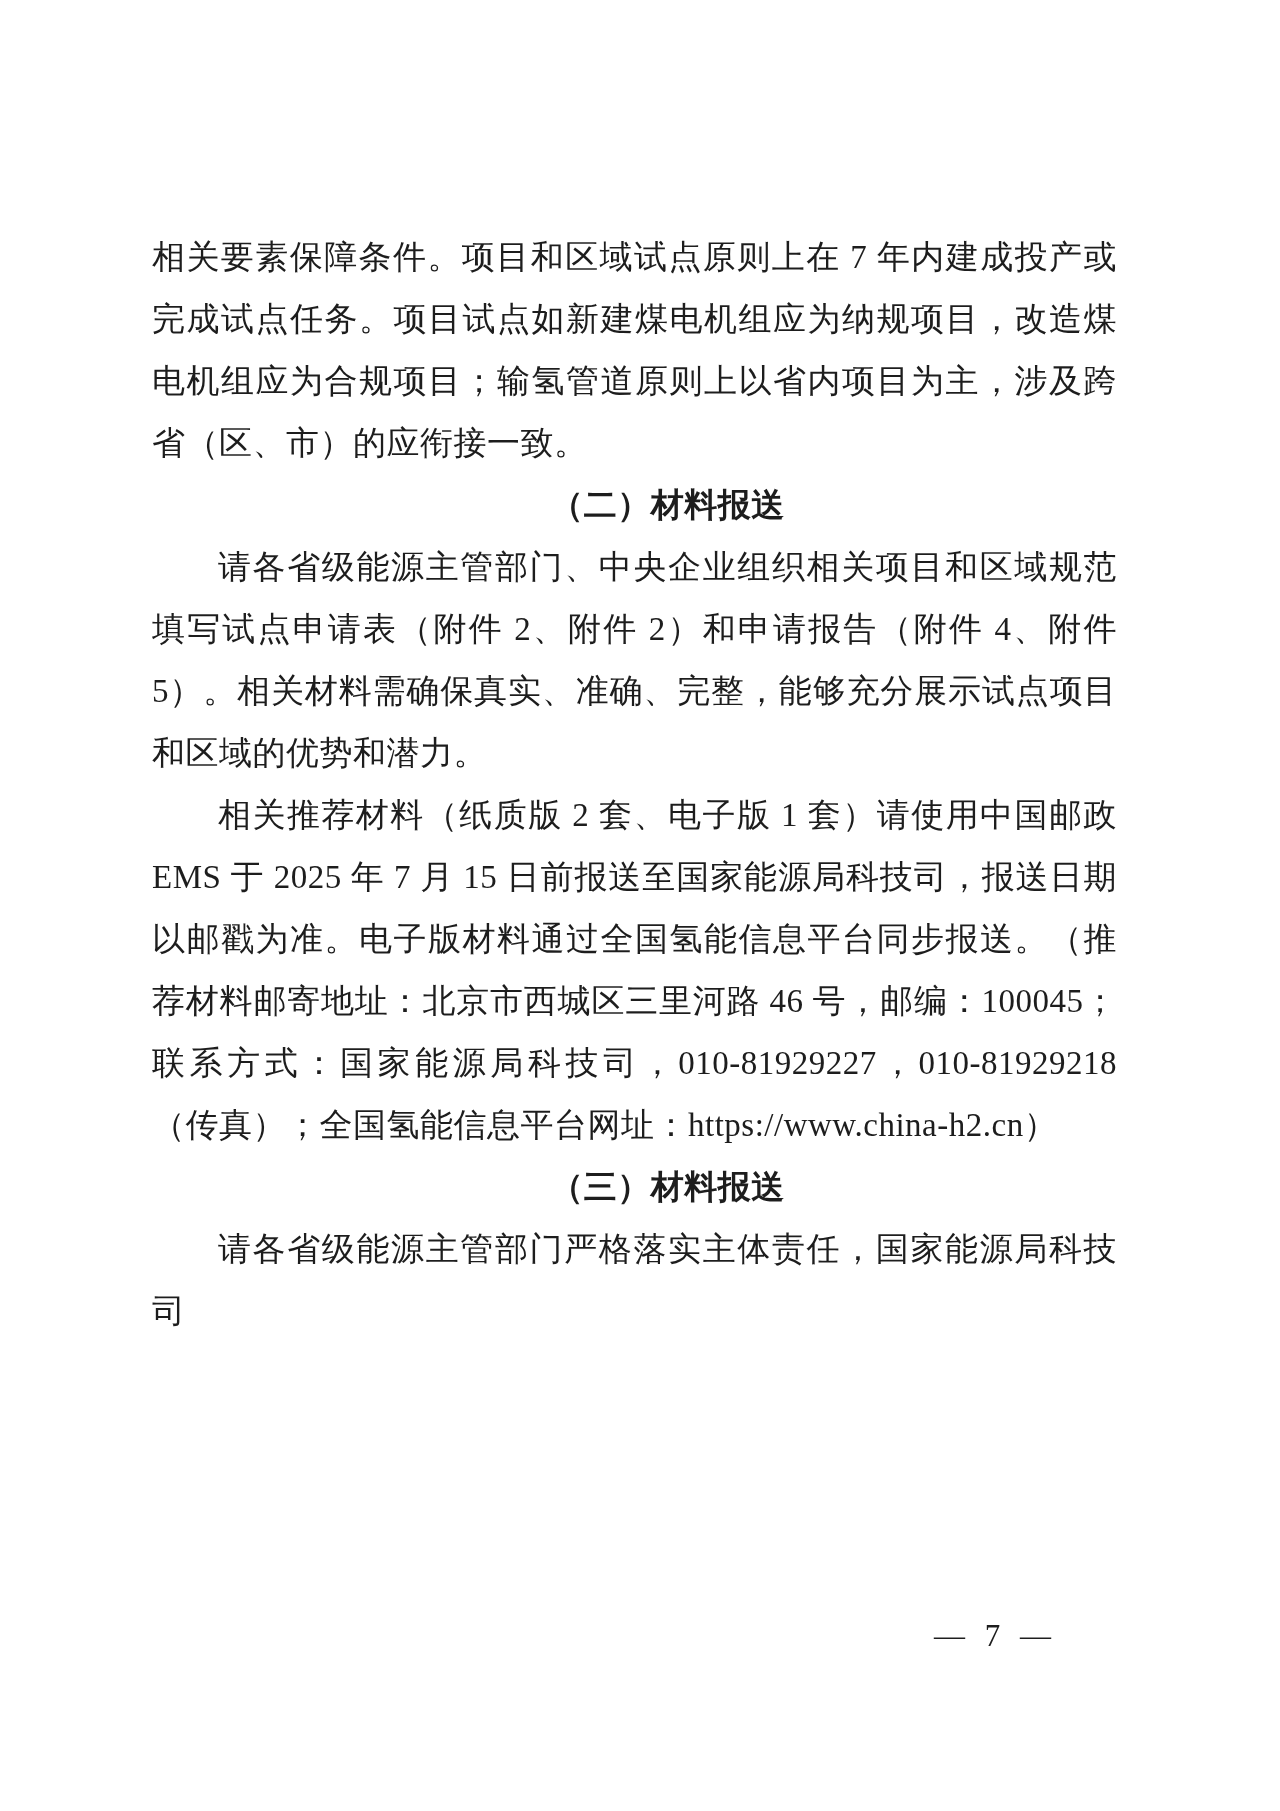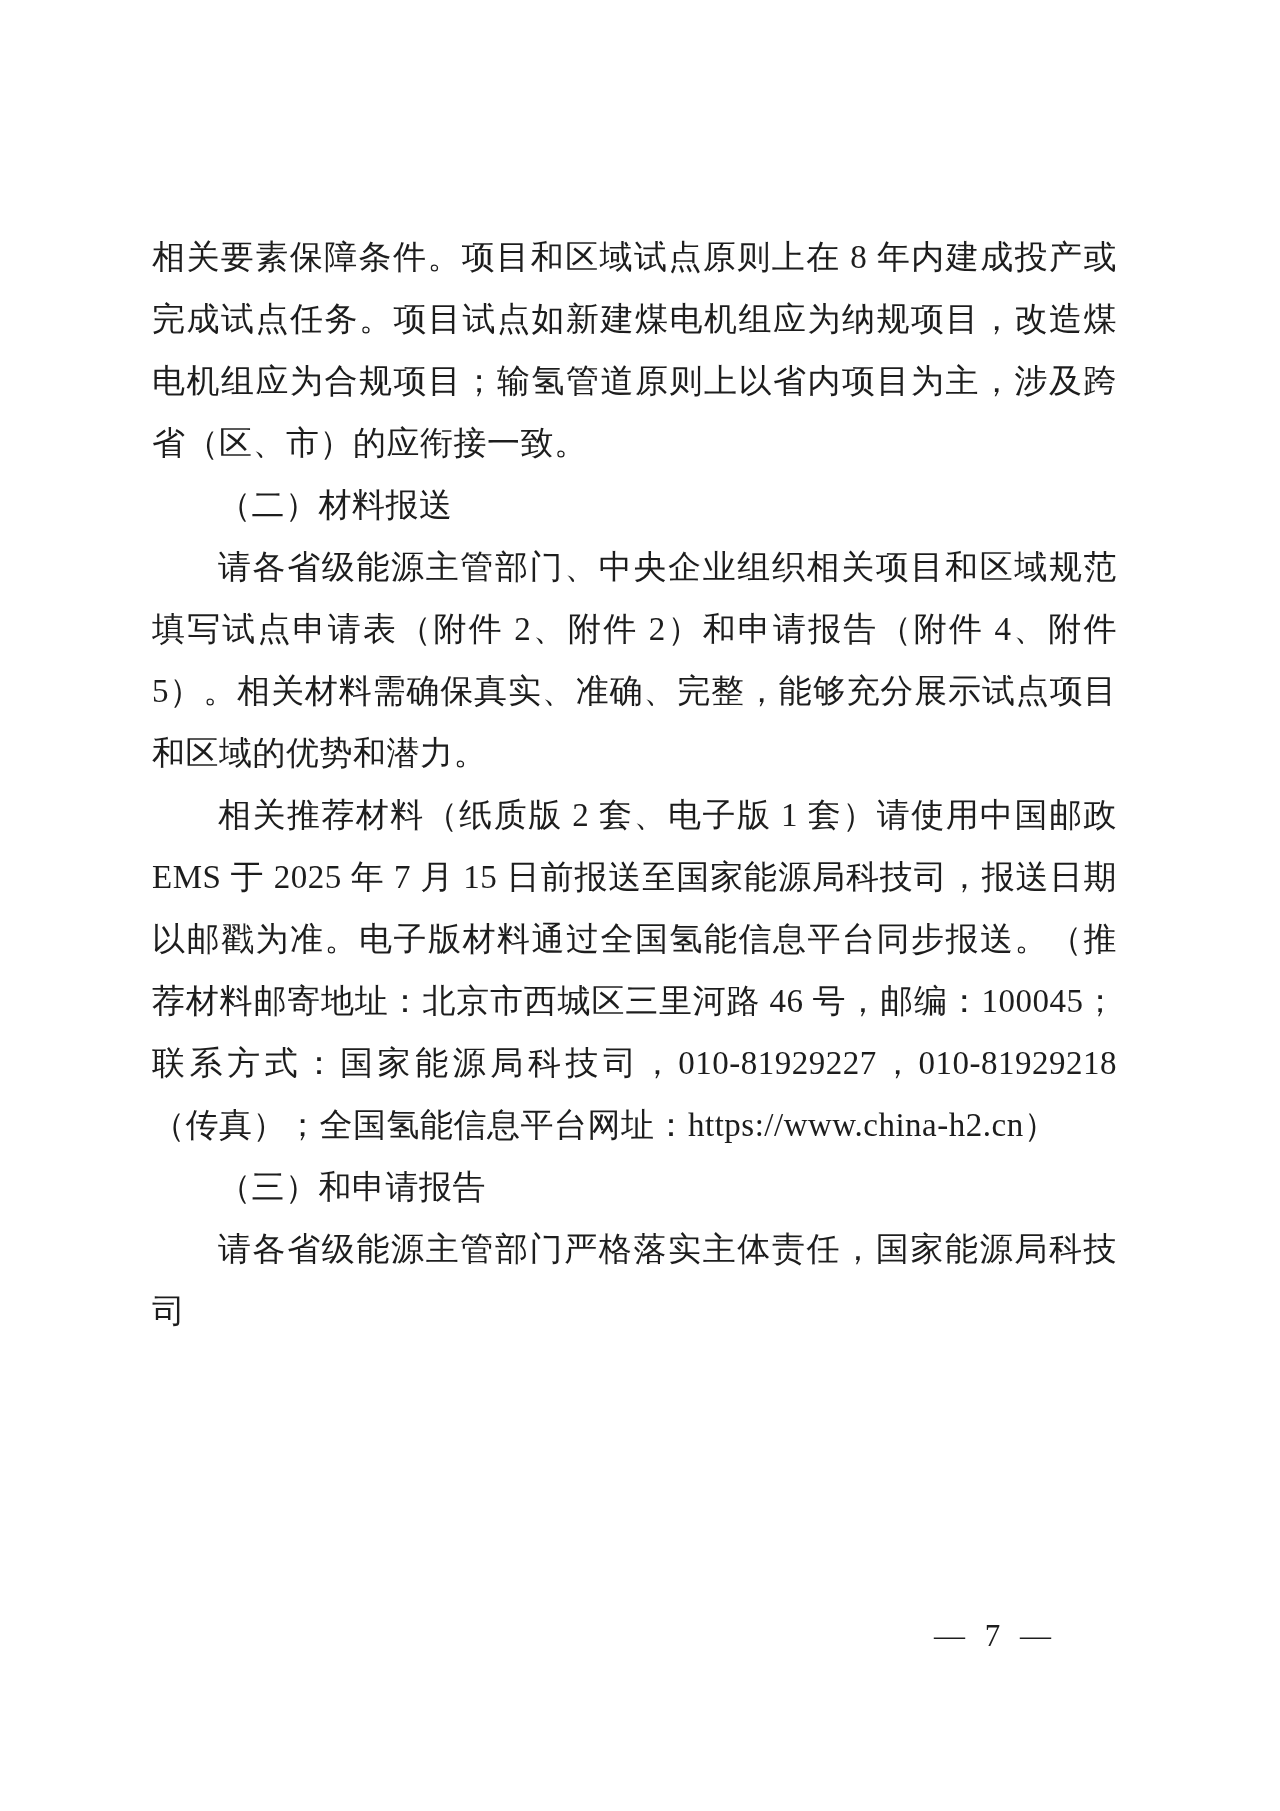--- a/index.html
+++ b/index.html
@@ -31,50 +31,50 @@
     margin: 0;
     text-indent: 2em;
   }
   .para.continued {
     text-indent: 0;
   }
   .heading {
     margin: 0;
     font-size: 33px;
     line-height: 62px;
-    font-weight: normal;
+    font-weight: bold;
     text-indent: 2em;
-    text-align: left;
+    text-align: center;
   }
   .page-number {
     position: absolute;
     top: 1616px;
     right: 223px;
     color: #1d1d1d;
     font-size: 31px;
     line-height: 40px;
     letter-spacing: 6px;
     white-space: nowrap;
   }
 </style>
 </head>
 <body>
 
 <div class="page">
 
   <main class="content">
-    <p class="para continued">相关要素保障条件。项目和区域试点原则上在 8 年内建成投产或完成试点任务。项目试点如新建煤电机组应为纳规项目，改造煤电机组应为合规项目；输氢管道原则上以省内项目为主，涉及跨省（区、市）的应衔接一致。</p>
+    <p class="para continued">相关要素保障条件。项目和区域试点原则上在 7 年内建成投产或完成试点任务。项目试点如新建煤电机组应为纳规项目，改造煤电机组应为合规项目；输氢管道原则上以省内项目为主，涉及跨省（区、市）的应衔接一致。</p>
 
     <h3 class="heading">（二）材料报送</h3>
 
     <p class="para">请各省级能源主管部门、中央企业组织相关项目和区域规范填写试点申请表（附件 2、附件 2）和申请报告（附件 4、附件 5）。相关材料需确保真实、准确、完整，能够充分展示试点项目和区域的优势和潜力。</p>
 
     <p class="para">相关推荐材料（纸质版 2 套、电子版 1 套）请使用中国邮政 EMS 于 2025 年 7 月 15 日前报送至国家能源局科技司，报送日期以邮戳为准。电子版材料通过全国氢能信息平台同步报送。（推荐材料邮寄地址：北京市西城区三里河路 46 号，邮编：100045；联系方式：国家能源局科技司，010-81929227，010-81929218（传真）；全国氢能信息平台网址：https://www.china-h2.cn）</p>
 
 
-    <h3 class="heading">（三）和申请报告</h3>
+    <h3 class="heading">（三）材料报送</h3>
 
     <p class="para">请各省级能源主管部门严格落实主体责任，国家能源局科技司</p>
   </main>
 
   <div class="page-number">— 7 —</div>
 
 </div>
 
 </body></html>

